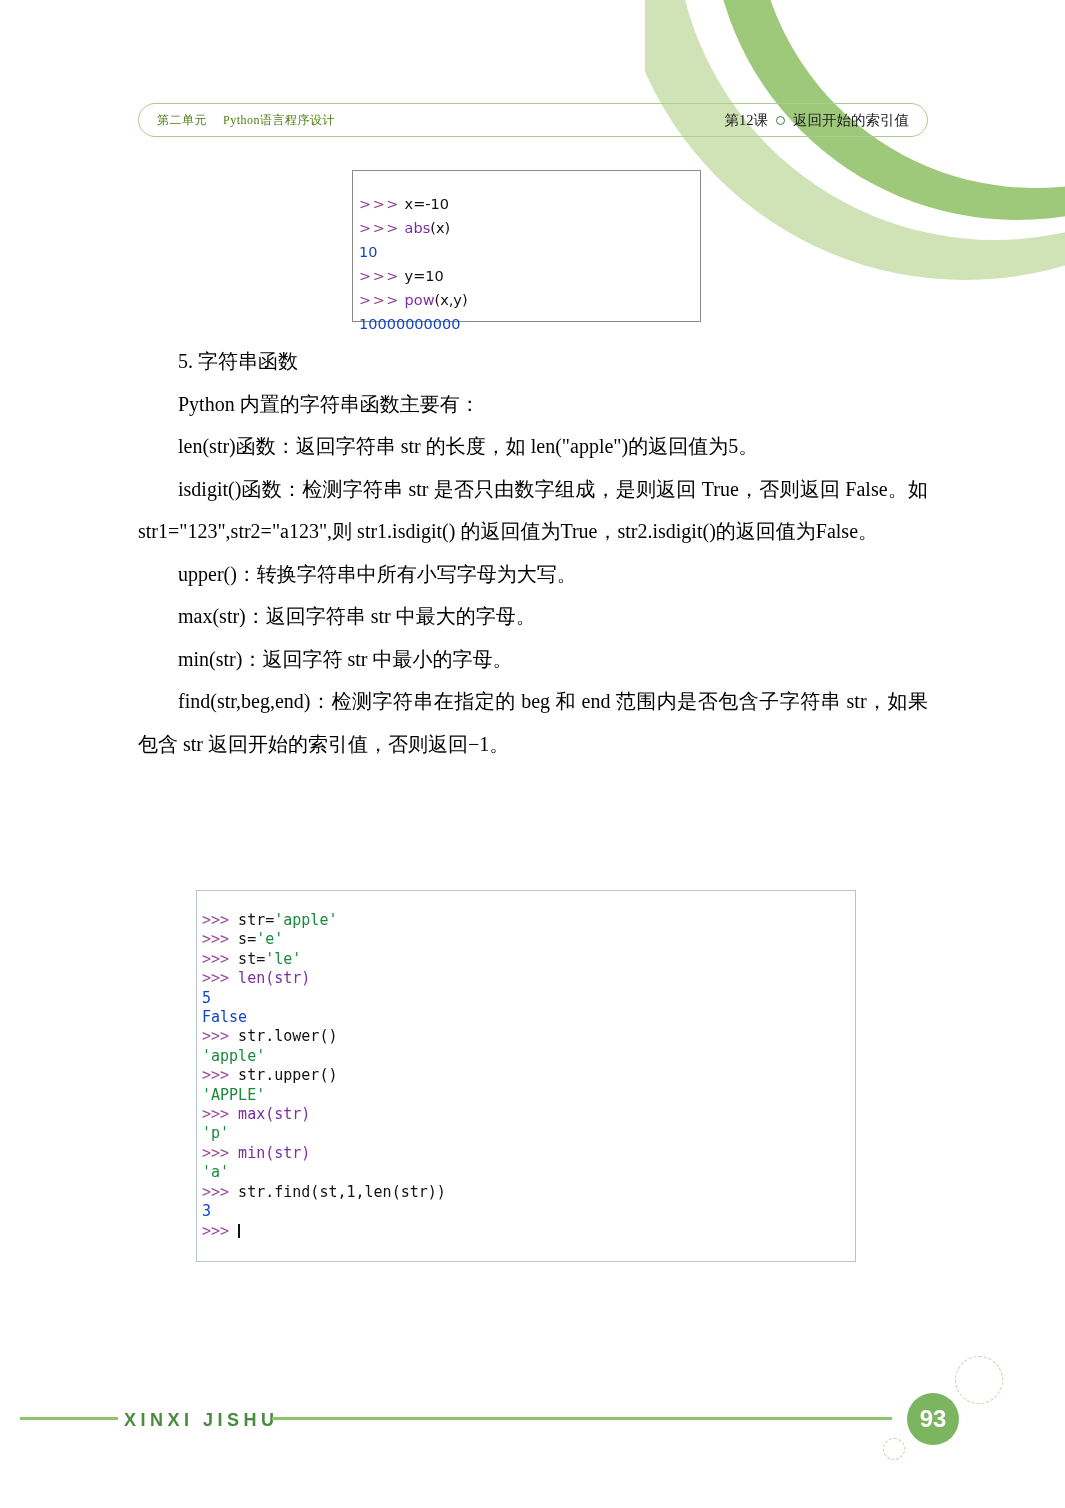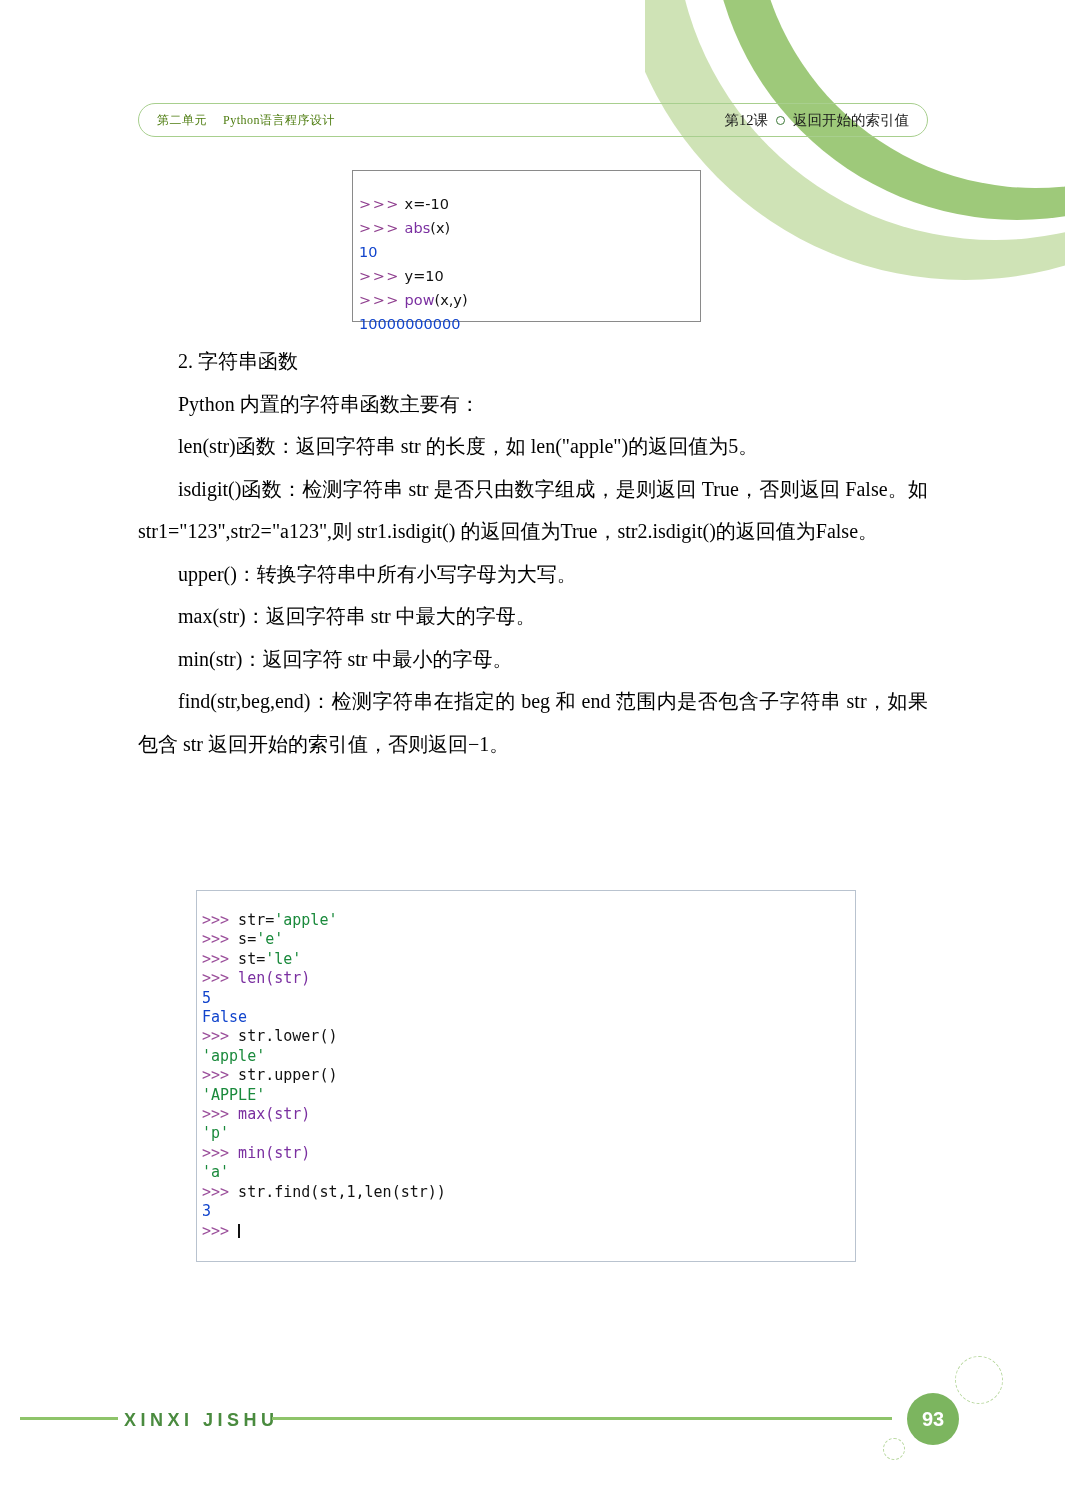--- a/index.html
+++ b/index.html
@@ -207,21 +207,21 @@
   .footer .pagenum {
     position: absolute;
     right: 106px;
     bottom: 63px;
     width: 52px;
     height: 52px;
     border-radius: 50%;
     background: #7cb55f;
     color: #ffffff;
     font-family: "Liberation Sans", sans-serif;
-    font-size: 20px;
+    font-size: 24px;
     font-weight: bold;
     display: flex;
     align-items: center;
     justify-content: center;
   }
   .footer .bub {
     position: absolute;
     border: 1.5px dashed #b9d8a0;
     border-radius: 50%;
   }
@@ -252,21 +252,21 @@
 <div class="console-1">
   <div class="ln"><span class="prompt">&gt;&gt;&gt;</span><span class="plain"> x=-10</span></div>
   <div class="ln"><span class="prompt">&gt;&gt;&gt;</span><span class="plain"> </span><span class="kw-abs">abs</span><span class="plain">(x)</span></div>
   <div class="ln"><span class="out">10</span></div>
   <div class="ln"><span class="prompt">&gt;&gt;&gt;</span><span class="plain"> y=10</span></div>
   <div class="ln"><span class="prompt">&gt;&gt;&gt;</span><span class="plain"> </span><span class="kw-abs">pow</span><span class="plain">(x,y)</span></div>
   <div class="ln"><span class="out">10000000000</span></div>
 </div>
 
 <div class="body-text">
-  <p class="indent">2. 字符串函数</p>
+  <p class="indent">5. 字符串函数</p>
   <p class="indent">Python 内置的字符串函数主要有：</p>
   <p class="indent">len(str)函数：返回字符串 str 的长度，如 len("apple")的返回值为5。</p>
   <p class="indent">isdigit()函数：检测字符串 str 是否只由数字组成，是则返回 True，否则返回 False。如 str1="123",str2="a123",则 str1.isdigit() 的返回值为True，str2.isdigit()的返回值为False。</p>
   <p class="indent">upper()：转换字符串中所有小写字母为大写。</p>
   <p class="indent">max(str)：返回字符串 str 中最大的字母。</p>
   <p class="indent">min(str)：返回字符 str 中最小的字母。</p>
   <p class="indent">find(str,beg,end)：检测字符串在指定的 beg 和 end 范围内是否包含子字符串 str，如果包含 str 返回开始的索引值，否则返回−1。</p>
 </div>
 
 <div class="console-2" id="console2">

